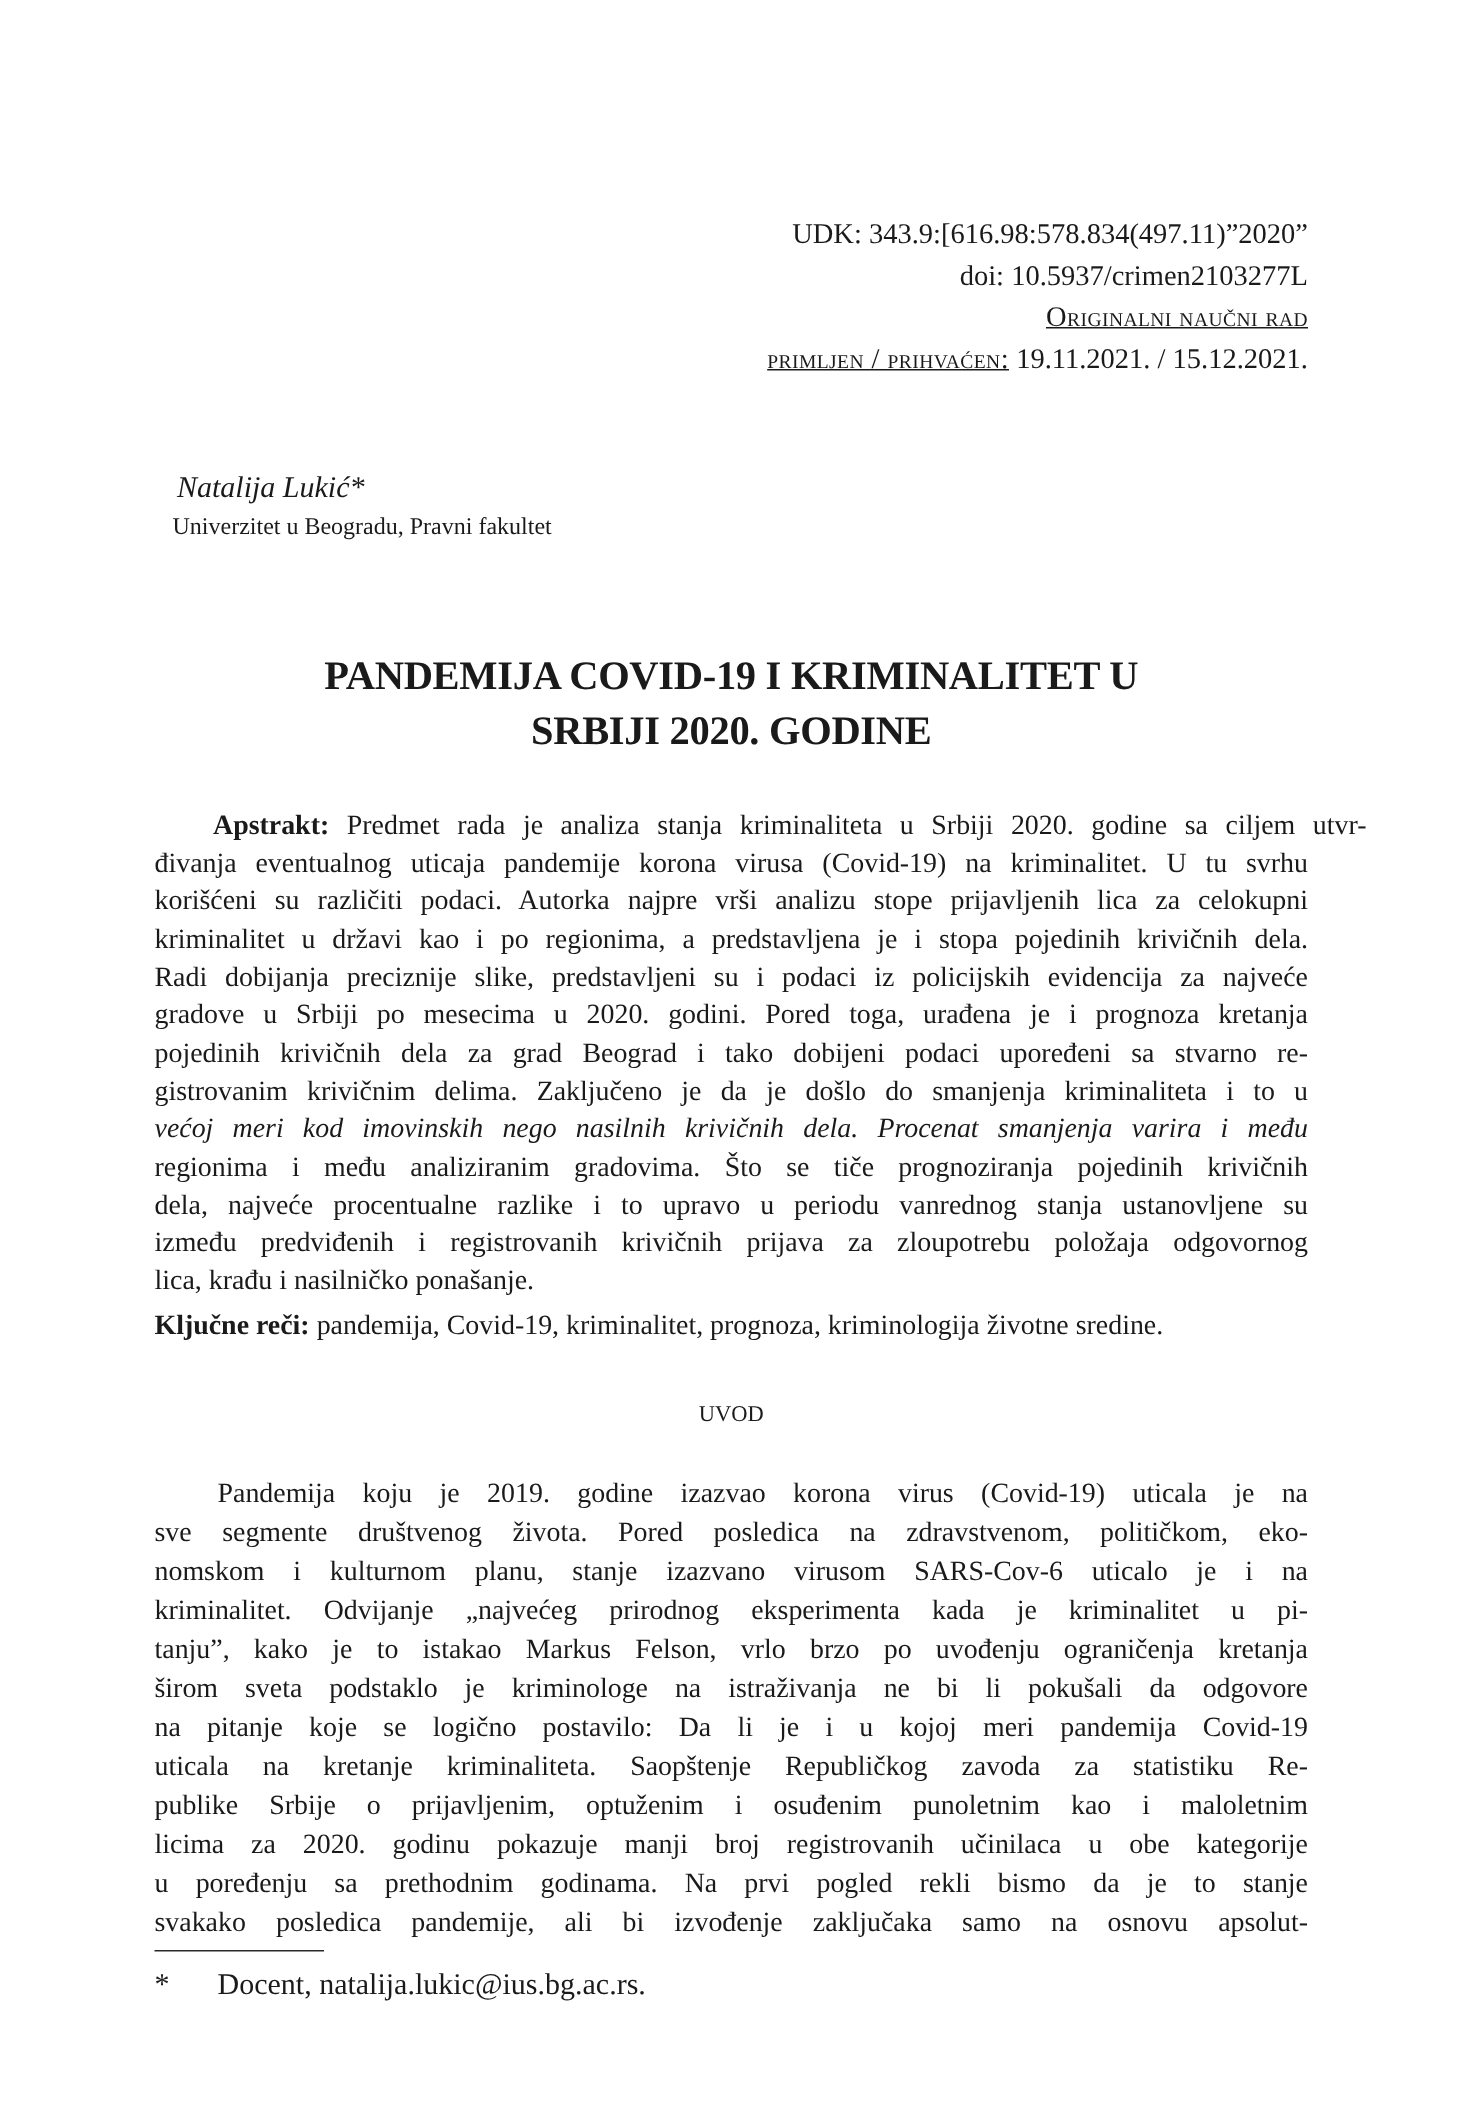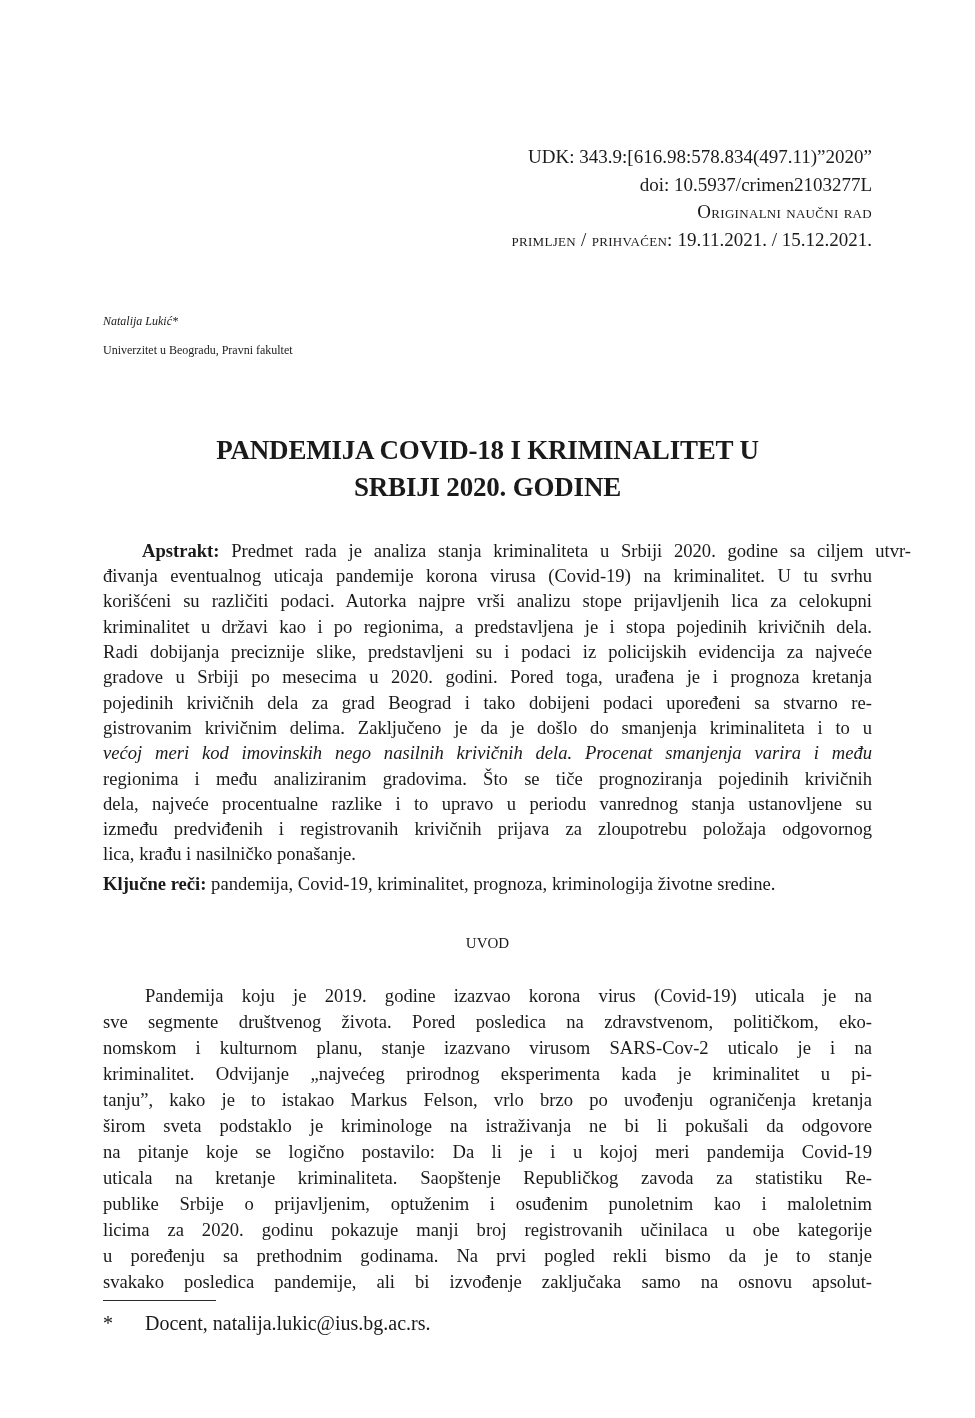--- a/index.html
+++ b/index.html
@@ -1,22 +1,22 @@
 <!DOCTYPE html>
 <html><head>
 <meta charset="utf-8">
 <style>
   html, body { margin: 0; padding: 0; background: #ffffff; }
   body { width: 975px; height: 1418px; position: relative; overflow: hidden;
          font-family: "Liberation Serif", "DejaVu Serif", serif; color: #1a1a1a; }
   .abs { position: absolute; }
   .meta { right: 103px; text-align: center; font-size: 19px; line-height: 1; white-space: nowrap; }
-  .sc { font-variant: small-caps; letter-spacing: 0.3px; }
-  .author { left: 103px; font-size: 12px; font-style: italic; white-space: nowrap; }
-  .affil { left: 103px; font-size: 12px; white-space: nowrap; text-align: right; }
+  .sc { font-variant: small-caps; letter-spacing: 0.3px; text-decoration: underline; }
+  .author { left: 118px; font-size: 20px; font-style: italic; white-space: nowrap; }
+  .affil { left: 115px; font-size: 16px; white-space: nowrap; text-align: right; }
   .title { left: 0; width: 975px; text-align: center; font-size: 27px; font-weight: bold; white-space: nowrap; letter-spacing: -0.2px; }
   .jline { left: 103px; width: 769px; font-size: 18.6px; line-height: 22px; height: 22px;
            text-align: justify; text-align-last: justify; white-space: nowrap; overflow: visible; }
   .jline.last { text-align-last: left; }
   .jline.indent { padding-left: 42px; width: 727px; }
   .b { font-weight: bold; }
   .uvod { left: 0; width: 975px; text-align: center; font-size: 15px; }
   .fn-rule { left: 103px; top: 1300px; width: 113px; height: 0; border-top: 1.5px solid #2a2a2a; }
   .fn { left: 103px; top: 1312px; font-size: 20px; white-space: nowrap; }
   .fn .mark { display: inline-block; width: 42px; }
@@ -25,21 +25,21 @@
 <body>
 
 <div class="abs meta" style="top:147px">UDK: 343.9:[616.98:578.834(497.11)”2020”</div>
 <div class="abs meta" style="top:175px">doi: 10.5937/crimen2103277L</div>
 <div class="abs meta sc" style="top:202px">Originalni naučni rad</div>
 <div class="abs meta" style="top:230px"><span class="sc">primljen / prihvaćen:</span><span> 19.11.2021. / 15.12.2021.</span></div>
 
 <div class="abs author" style="top:314px">Natalija Lukić*</div>
 <div class="abs affil" style="top:343px">Univerzitet u Beogradu, Pravni fakultet</div>
 
-<div class="abs title" style="top:435px">PANDEMIJA COVID-18 I KRIMINALITET U</div>
+<div class="abs title" style="top:435px">PANDEMIJA COVID-19 I KRIMINALITET U</div>
 <div class="abs title" style="top:472px">SRBIJI 2020. GODINE</div>
 
 <div>
   <div class="abs jline" style="top: 540px; white-space: nowrap; margin-left: 39px;"><span class="b">Apstrakt:</span><span> Predmet rada je analiza stanja kriminaliteta u Srbiji 2020. godine sa ciljem utvr-</span></div>
   <div class="abs jline" style="top: 565px; white-space: nowrap;">đivanja eventualnog uticaja pandemije korona virusa (Covid-19) na kriminalitet. U tu svrhu</div>
   <div class="abs jline" style="top: 590px; white-space: nowrap;">korišćeni su različiti podaci. Autorka najpre vrši analizu stope prijavljenih lica za celokupni</div>
   <div class="abs jline" style="top: 616px; white-space: nowrap;">kriminalitet u državi kao i po regionima, a predstavljena je i stopa pojedinih krivičnih dela.</div>
   <div class="abs jline" style="top: 641px; white-space: nowrap;">Radi dobijanja preciznije slike, predstavljeni su i podaci iz policijskih evidencija za najveće</div>
   <div class="abs jline" style="top: 666px; white-space: nowrap;">gradove u Srbiji po mesecima u 2020. godini. Pored toga, urađena je i prognoza kretanja</div>
   <div class="abs jline" style="top: 692px; white-space: nowrap;">pojedinih krivičnih dela za grad Beograd i tako dobijeni podaci upoređeni sa stvarno re-</div>
@@ -51,21 +51,21 @@
   <div class="abs jline last" style="top: 843px; white-space: nowrap;">lica, krađu i nasilničko ponašanje.</div>
 </div>
 
 <div class="abs jline last" style="top: 873px; white-space: nowrap;"><span class="b">Ključne reči:</span><span> pandemija, Covid-19, kriminalitet, prognoza, kriminologija životne sredine.</span></div>
 
 <div class="abs uvod" style="top:935px">UVOD</div>
 
 <div>
   <div class="abs jline indent" style="top: 985px; white-space: nowrap;">Pandemija koju je 2019. godine izazvao korona virus (Covid-19) uticala je na</div>
   <div class="abs jline" style="top: 1011px; white-space: nowrap;">sve segmente društvenog života. Pored posledica na zdravstvenom, političkom, eko-</div>
-  <div class="abs jline" style="top: 1037px; white-space: nowrap;">nomskom i kulturnom planu, stanje izazvano virusom SARS-Cov-2 uticalo je i na</div>
+  <div class="abs jline" style="top: 1037px; white-space: nowrap;">nomskom i kulturnom planu, stanje izazvano virusom SARS-Cov-6 uticalo je i na</div>
   <div class="abs jline" style="top: 1063px; white-space: nowrap;">kriminalitet. Odvijanje „najvećeg prirodnog eksperimenta kada je kriminalitet u pi-</div>
   <div class="abs jline" style="top: 1089px; white-space: nowrap;">tanju”, kako je to istakao Markus Felson, vrlo brzo po uvođenju ograničenja kretanja</div>
   <div class="abs jline" style="top: 1115px; white-space: nowrap;">širom sveta podstaklo je kriminologe na istraživanja ne bi li pokušali da odgovore</div>
   <div class="abs jline" style="top: 1141px; white-space: nowrap;">na pitanje koje se logično postavilo: Da li je i u kojoj meri pandemija Covid-19</div>
   <div class="abs jline" style="top: 1167px; white-space: nowrap;">uticala na kretanje kriminaliteta. Saopštenje Republičkog zavoda za statistiku Re-</div>
   <div class="abs jline" style="top: 1193px; white-space: nowrap;">publike Srbije o prijavljenim, optuženim i osuđenim punoletnim kao i maloletnim</div>
   <div class="abs jline" style="top: 1219px; white-space: nowrap;">licima za 2020. godinu pokazuje manji broj registrovanih učinilaca u obe kategorije</div>
   <div class="abs jline" style="top: 1245px; white-space: nowrap;">u poređenju sa prethodnim godinama. Na prvi pogled rekli bismo da je to stanje</div>
   <div class="abs jline" style="top: 1271px; white-space: nowrap;">svakako posledica pandemije, ali bi izvođenje zaključaka samo na osnovu apsolut-</div>
 </div>

